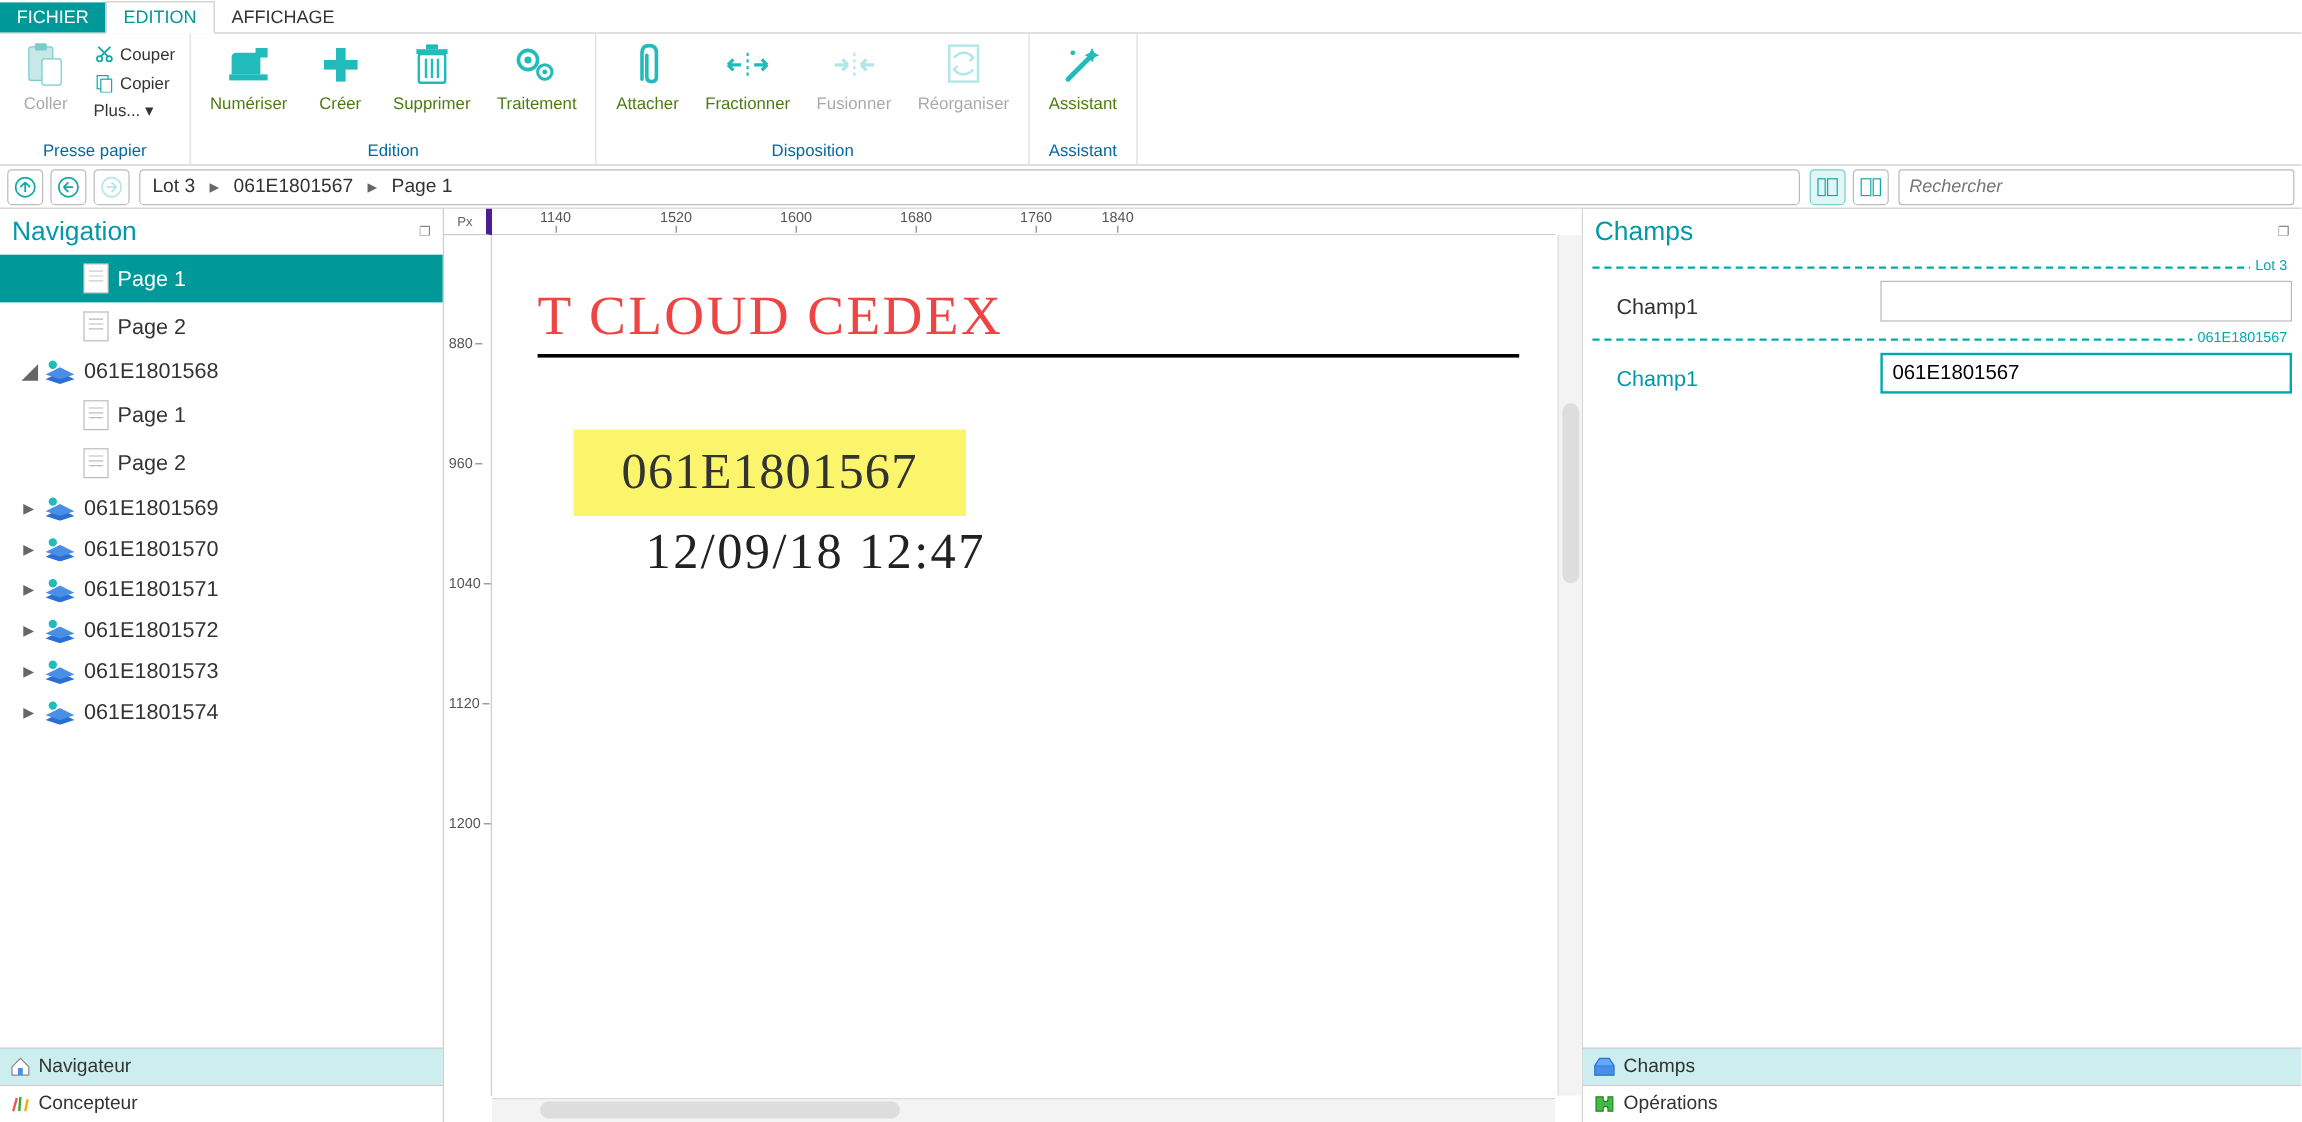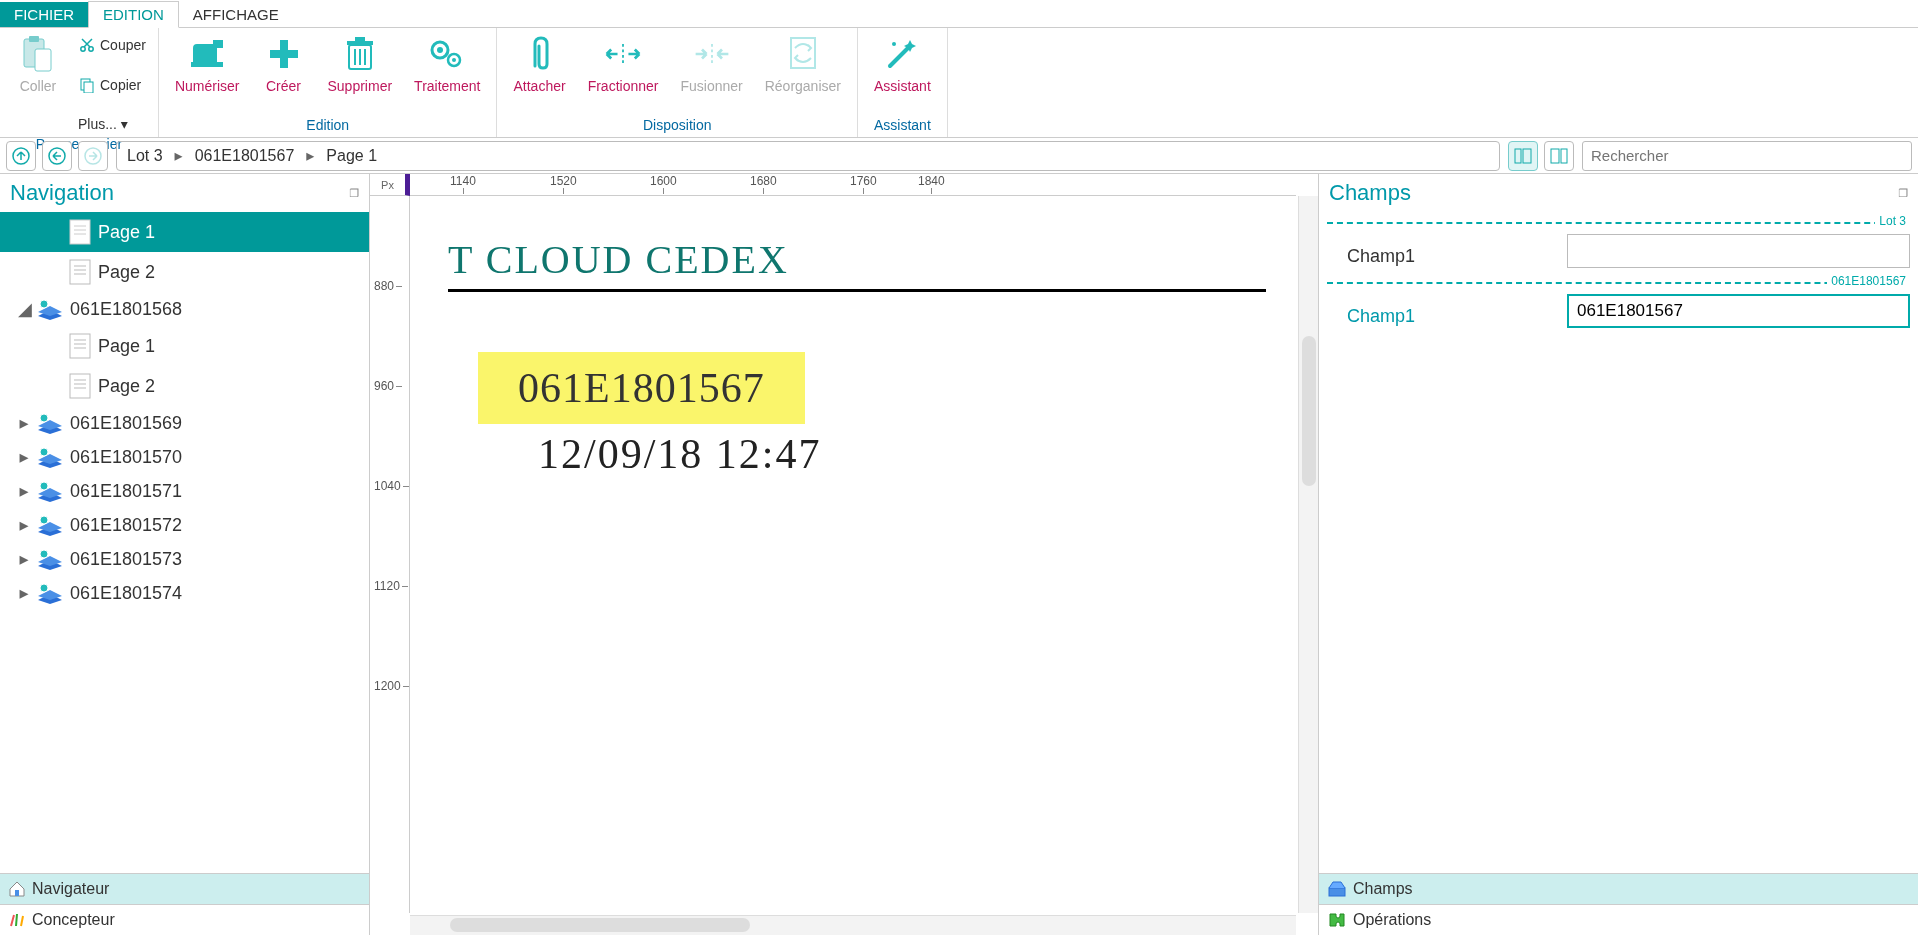--- a/index.html
+++ b/index.html
@@ -12,38 +12,38 @@
 .menu-tab.active { background: #fff; color: #009999; border: 1px solid #ccc; border-bottom: 1px solid #fff; margin-bottom: -1px; }
 .menu-tab.normal { color: #333; }
 
 
 .ribbon { display: flex; height: 110px; border-bottom: 1px solid #ccc; }
 .ribbon-group { display: flex; flex-direction: column; border-right: 1px solid #ddd; padding: 4px 8px 2px 8px; }
 .ribbon-group-content { display: flex; flex: 1; align-items: flex-start; gap: 6px; }
 .ribbon-group-label { text-align: center; font-size: 14px; color: #0369a1; padding: 2px 0; }
 .ribbon-btn-large { display: flex; flex-direction: column; align-items: center; justify-content: flex-start; padding: 2px 8px; cursor: pointer; min-width: 60px; }
 .ribbon-btn-large .icon-slot { width: 40px; height: 40px; display: flex; align-items: center; justify-content: center; margin-bottom: 4px; }
-.ribbon-btn-large .label { font-size: 14px; text-align: center; color: #be185d; }
+.ribbon-btn-large .label { font-size: 14px; text-align: center; color: #4d7c0f; }
 .ribbon-btn-large.disabled .label { color: #aaa; }
 .ribbon-btn-small { display: flex; align-items: center; gap: 4px; padding: 2px 4px; cursor: pointer; font-size: 14px; }
 .ribbon-btn-small .icon-slot { width: 18px; height: 18px; display:flex; align-items:center; justify-content:center; }
-.ribbon-col { display: flex; flex-direction: column; gap: 18px; justify-content: flex-start; padding-top: 2px; }
+.ribbon-col { display: flex; flex-direction: column; gap: 2px; justify-content: flex-start; padding-top: 2px; }
 svg { display: block; }
 
 
 .topbar { display: flex; align-items: center; height: 36px; border-bottom: 1px solid #ccc; }
 .nav-btn { width: 30px; height: 30px; border: 1px solid #bbb; border-radius: 4px; background: #fff; display:flex; align-items:center; justify-content:center; margin-left: 6px; cursor:pointer; }
 .nav-btn.disabled svg { opacity: .3; }
 .breadcrumb-box { flex: 1; display:flex; align-items:center; height: 30px; border: 1px solid #bbb; border-radius: 4px; margin: 0 8px; padding: 0 10px; gap: 12px; font-size: 16px; }
 .bc-sep { color: #666; }
 .viewer-tabbtns { display:flex; gap:6px; margin-right:8px; }
 .viewer-tabbtn { width:30px; height:30px; border:1px solid #bbb; border-radius:4px; display:flex; align-items:center; justify-content:center; cursor:pointer; }
 .viewer-tabbtn.active { background:#e0f5f5; border-color:#7cc; }
 .search-box { width: 330px; height: 30px; border: 1px solid #bbb; border-radius:3px; margin-right:6px; padding: 0 8px; font-style: italic; color:#888; display:flex; align-items:center; }
-.search-box input { border:none; outline:none; width:100%; font-size:15px; color:#555; }
+.search-box input { border:none; outline:none; width:100%; font-size:15px; font-style:italic; color:#555; }
 
 
 .main { display:flex; height: calc(935px - 28px - 110px - 36px); }
 
 
 .left { width: 370px; border-right: 1px solid #ccc; display:flex; flex-direction:column; }
 .panel-title { color:#0099aa; font-size:22px; padding: 6px 10px; display:flex; justify-content:space-between; align-items:center; }
 .panel-title .tiny { font-size:11px; color:#888; }
 .tree { flex:1; overflow:auto; }
 .tree-item { display:flex; align-items:center; gap:6px; padding: 6px 4px 6px 36px; font-size:18px; cursor:pointer; }
@@ -58,21 +58,21 @@
 .center { flex:1; display:flex; position:relative; background:#fff; }
 .ruler-corner { width:40px; height:22px; border-right:5px solid #4c1d95; border-bottom:1px solid #ccc; font-size:11px; color:#666; display:flex; align-items:center; justify-content:center; }
 .ruler-h { position:absolute; left:40px; top:0; right:22px; height:22px; border-bottom:1px solid #ccc; }
 .ruler-h .tick { position:absolute; top:0; font-size:12px; color:#555; }
 .ruler-h .tick::after { content:""; position:absolute; left:50%; bottom:-6px; width:1px; height:6px; background:#888; }
 .ruler-v { position:absolute; left:0; top:22px; bottom:22px; width:40px; border-right:1px solid #ccc; }
 .ruler-v .tick { position:absolute; left:4px; font-size:12px; color:#555; transform: translateY(-50%); }
 .ruler-v .tick::after { content:""; position:absolute; right:-8px; top:50%; width:6px; height:1px; background:#888; }
 .doc-area { position:absolute; left:40px; top:22px; right:22px; bottom:22px; overflow:hidden; background:#fff; }
 .doc-page { position:absolute; left:18px; top:10px; right:10px; bottom:10px; background:#fff; padding:30px 20px; }
-.doc-title { font-family: Georgia, serif; font-size:40px; letter-spacing:2px; color:#0f766e; }
+.doc-title { font-family: Georgia, serif; font-size:46px; letter-spacing:2px; color:#ef4444; }
 .doc-hr { height:3px; background:#000; margin-top:6px; }
 .doc-highlight { background:#faf56b; display:inline-block; padding:12px 40px; margin-top:60px; margin-left:30px; font-family: Georgia, serif; font-size:42px; color:#333; letter-spacing:1px; }
 .doc-date { font-family: Georgia, serif; font-size:42px; color:#222; margin-top:6px; margin-left:90px; letter-spacing:2px; }
 .vscroll { position:absolute; right:0; top:22px; bottom:22px; width:20px; background:#f3f3f3; border-left:1px solid #ddd; }
 .vscroll .thumb { width:14px; background:#ddd; border-radius:7px; margin:2px auto; }
 .hscroll { position:absolute; left:40px; right:22px; bottom:0; height:20px; background:#f3f3f3; border-top:1px solid #ddd; }
 .hscroll .thumb { height:14px; background:#ddd; border-radius:7px; margin:2px 0; }
 
 
 .right { width: 600px; border-left:1px solid #ccc; display:flex; flex-direction:column;justify-content:center; }

